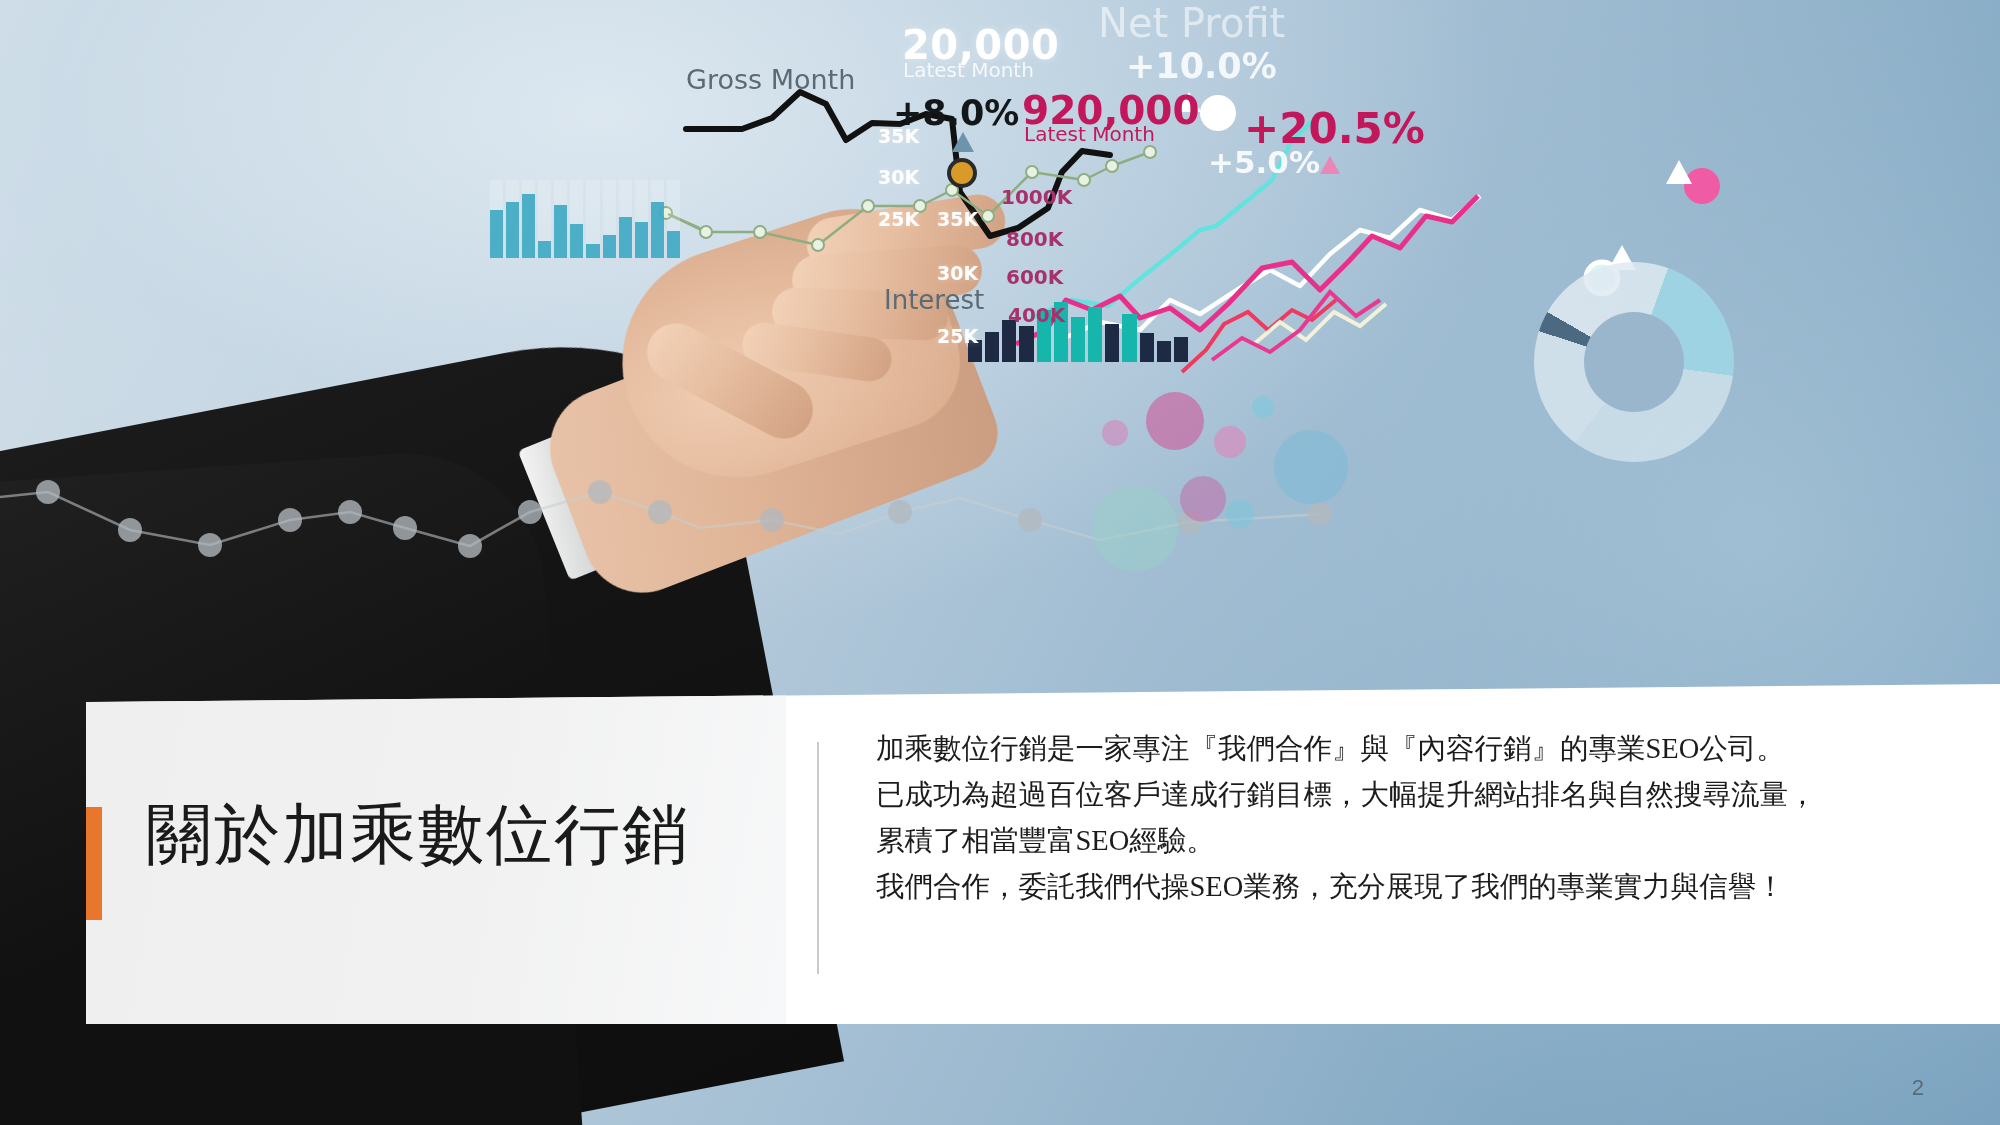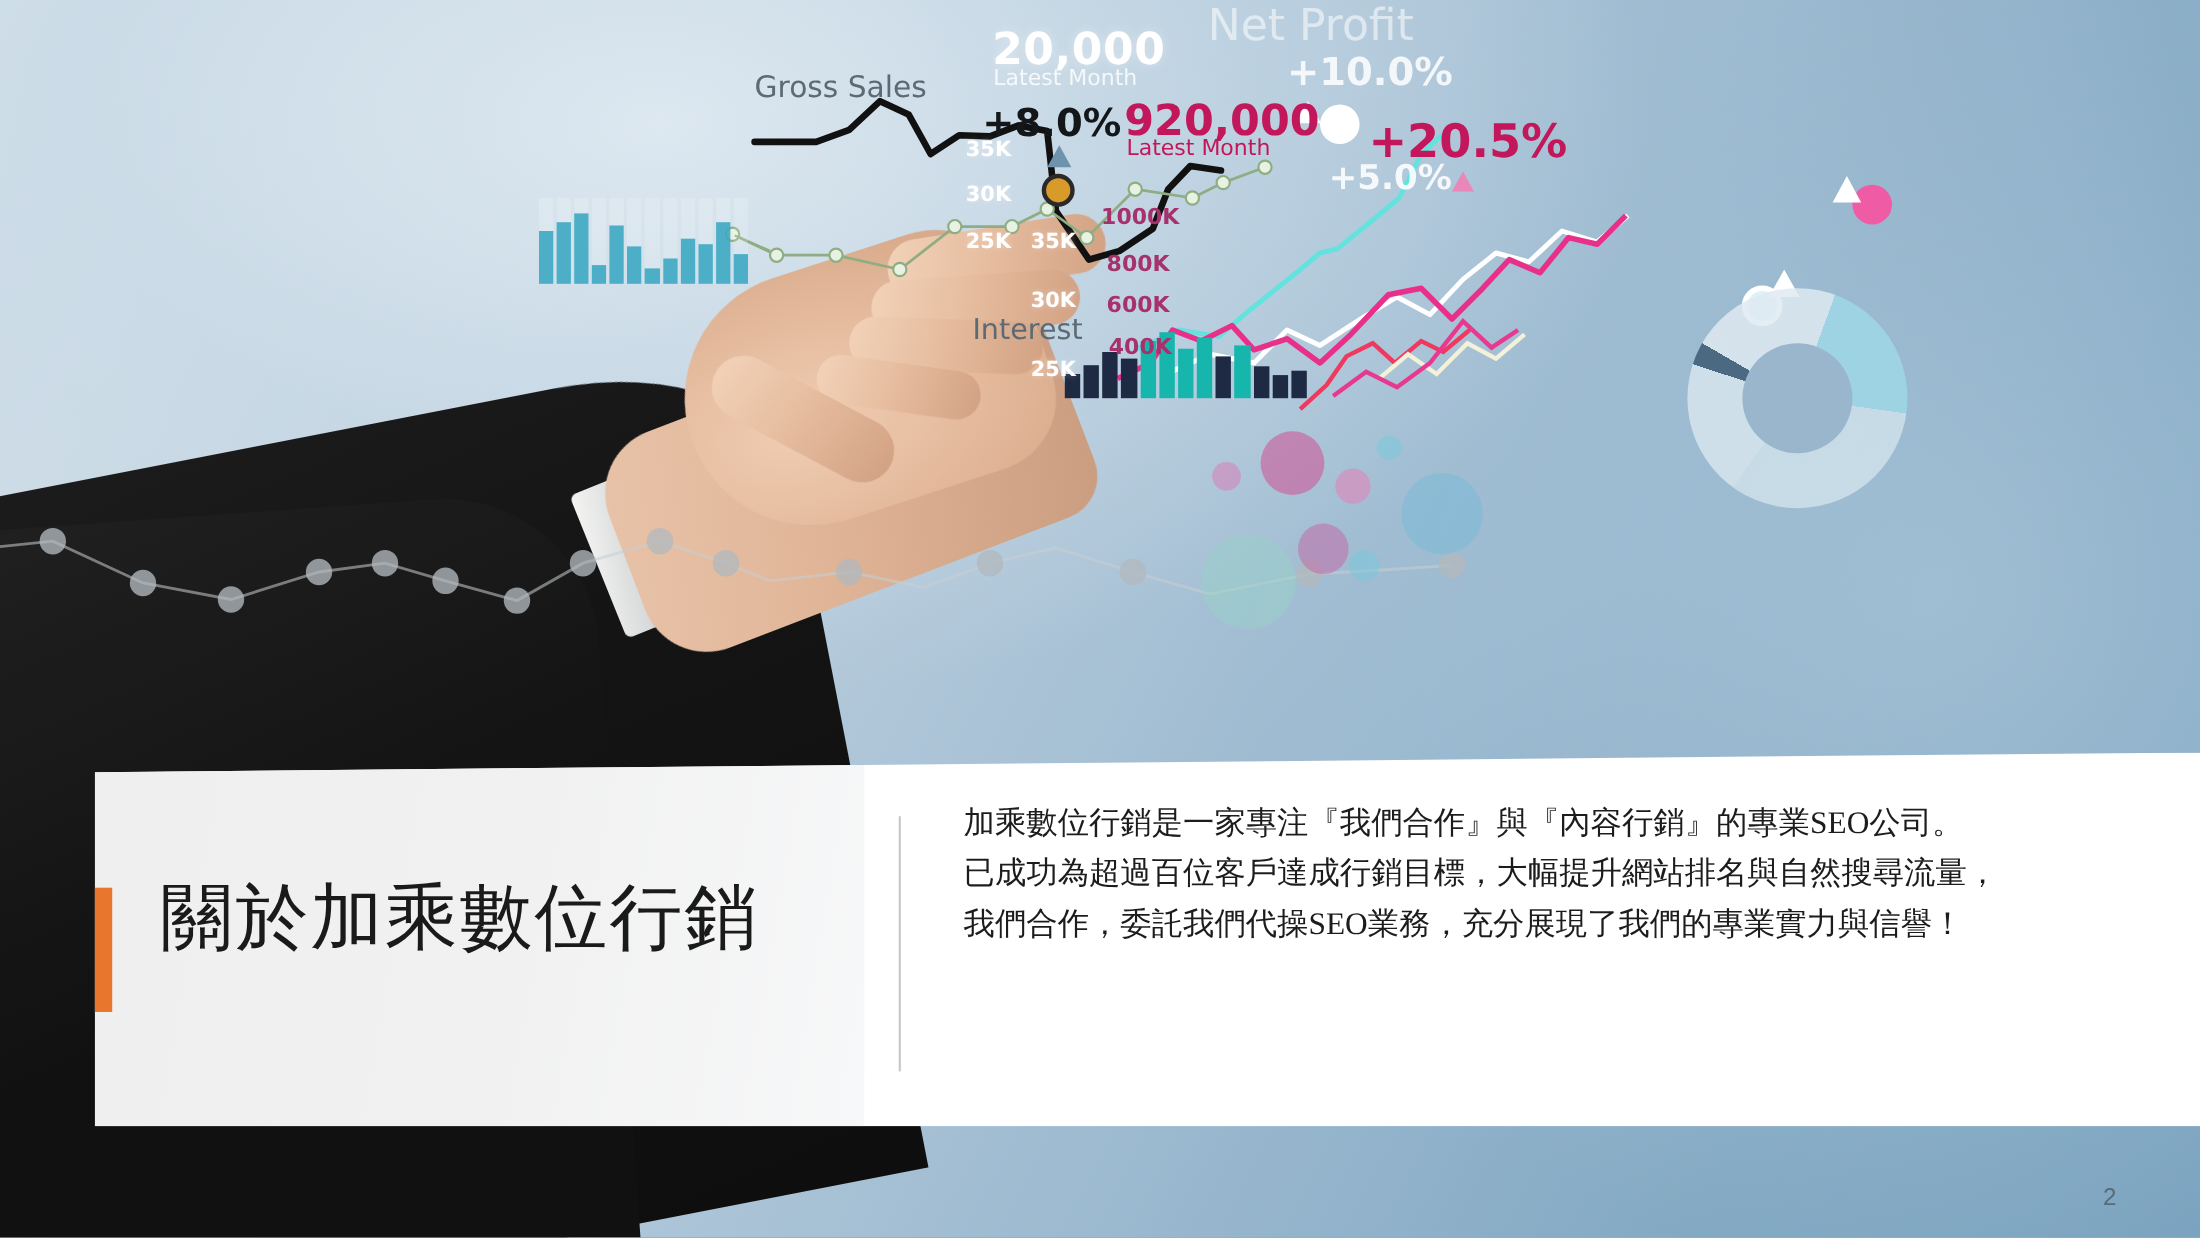--- a/index.html
+++ b/index.html
@@ -314,32 +314,32 @@
 
     <div class="bub" style="left:1146px;top:392px;width:58px;height:58px;background:rgba(210,80,150,.55)"></div>
     <div class="bub" style="left:1214px;top:426px;width:32px;height:32px;background:rgba(235,120,180,.5)"></div>
     <div class="bub" style="left:1252px;top:396px;width:22px;height:22px;background:rgba(120,200,220,.55)"></div>
     <div class="bub" style="left:1274px;top:430px;width:74px;height:74px;background:rgba(120,185,215,.5)"></div>
     <div class="bub" style="left:1092px;top:486px;width:86px;height:86px;background:rgba(150,210,200,.45)"></div>
     <div class="bub" style="left:1180px;top:476px;width:46px;height:46px;background:rgba(200,90,160,.45)"></div>
     <div class="bub" style="left:1226px;top:500px;width:28px;height:28px;background:rgba(120,200,220,.5)"></div>
     <div class="bub" style="left:1102px;top:420px;width:26px;height:26px;background:rgba(220,120,180,.5)"></div>
 
-    <div class="lbl gray-lbl" style="left:686px;  top:64px;  font-size:27px;">Gross Sales</div>
+    <div class="lbl gray-lbl" style="left:686px;  top:64px;  font-size:27px;">Gross Month</div>
     <div class="lbl gray-lbl" style="left:884px;  top:285px; font-size:26px;">Interest</div>
     <div class="lbl ghost" style="left:1098px; top:0px;   font-size:40px;">Net Profit</div>
 
     <div class="lbl big-white" style="left:902px;  top:22px;  font-size:40px;">20,000</div>
     <div class="lbl sub-white" style="left:903px;  top:58px;  font-size:20px;">Latest Month</div>
 
     <div class="lbl magenta" style="left:1022px; top:88px;  font-size:39px;">920,000</div>
     <div class="lbl magenta-sub" style="left:1024px; top:122px; font-size:20px;">Latest Month</div>
 
     <div class="lbl dark-pct" style="left:893px;  top:93px;  font-size:35px;">+8.0%</div>
-    <div class="lbl ghost-pct" style="left:1126px; top:46px;  font-size:35px; color:rgba(255,255,255,.85);margin-left:44px;">+10.0%</div>
+    <div class="lbl ghost-pct" style="left:1126px; top:46px;  font-size:35px; color:rgba(255,255,255,.85);">+10.0%</div>
     <div class="lbl magenta" style="left:1244px; top:104px; font-size:42px;">+20.5%</div>
     <div class="lbl ghost-pct" style="left:1208px; top:144px; font-size:31px;">+5.0%</div>
 
     <div class="lbl kaxis" style="left:878px;  top:125px;">35K</div>
     <div class="lbl kaxis" style="left:878px;  top:166px;">30K</div>
     <div class="lbl kaxis" style="left:878px;  top:208px;">25K</div>
 
     <div class="lbl kaxis" style="left:937px;  top:208px;">35K</div>
     <div class="lbl kaxis" style="left:937px;  top:262px;">30K</div>
     <div class="lbl kaxis" style="left:937px;  top:325px;">25K</div>
@@ -355,18 +355,19 @@
 
     <div class="accent-bar"></div>
 
     <div class="title-block">關於加乘數位行銷</div>
 
     <div class="divider"></div>
 
     <div class="body-text">
       <p>加乘數位行銷是一家專注『我們合作』與『內容行銷』的專業SEO公司。</p>
       <p>已成功為超過百位客戶達成行銷目標，大幅提升網站排名與自然搜尋流量，</p>
+      <p>累積了相當豐富SEO經驗。</p>
       <p>我們合作，委託我們代操SEO業務，充分展現了我們的專業實力與信譽！</p>
     </div>
   </div>
 
   <div class="pagenum">2</div>
 </div>
 
 </body></html>

